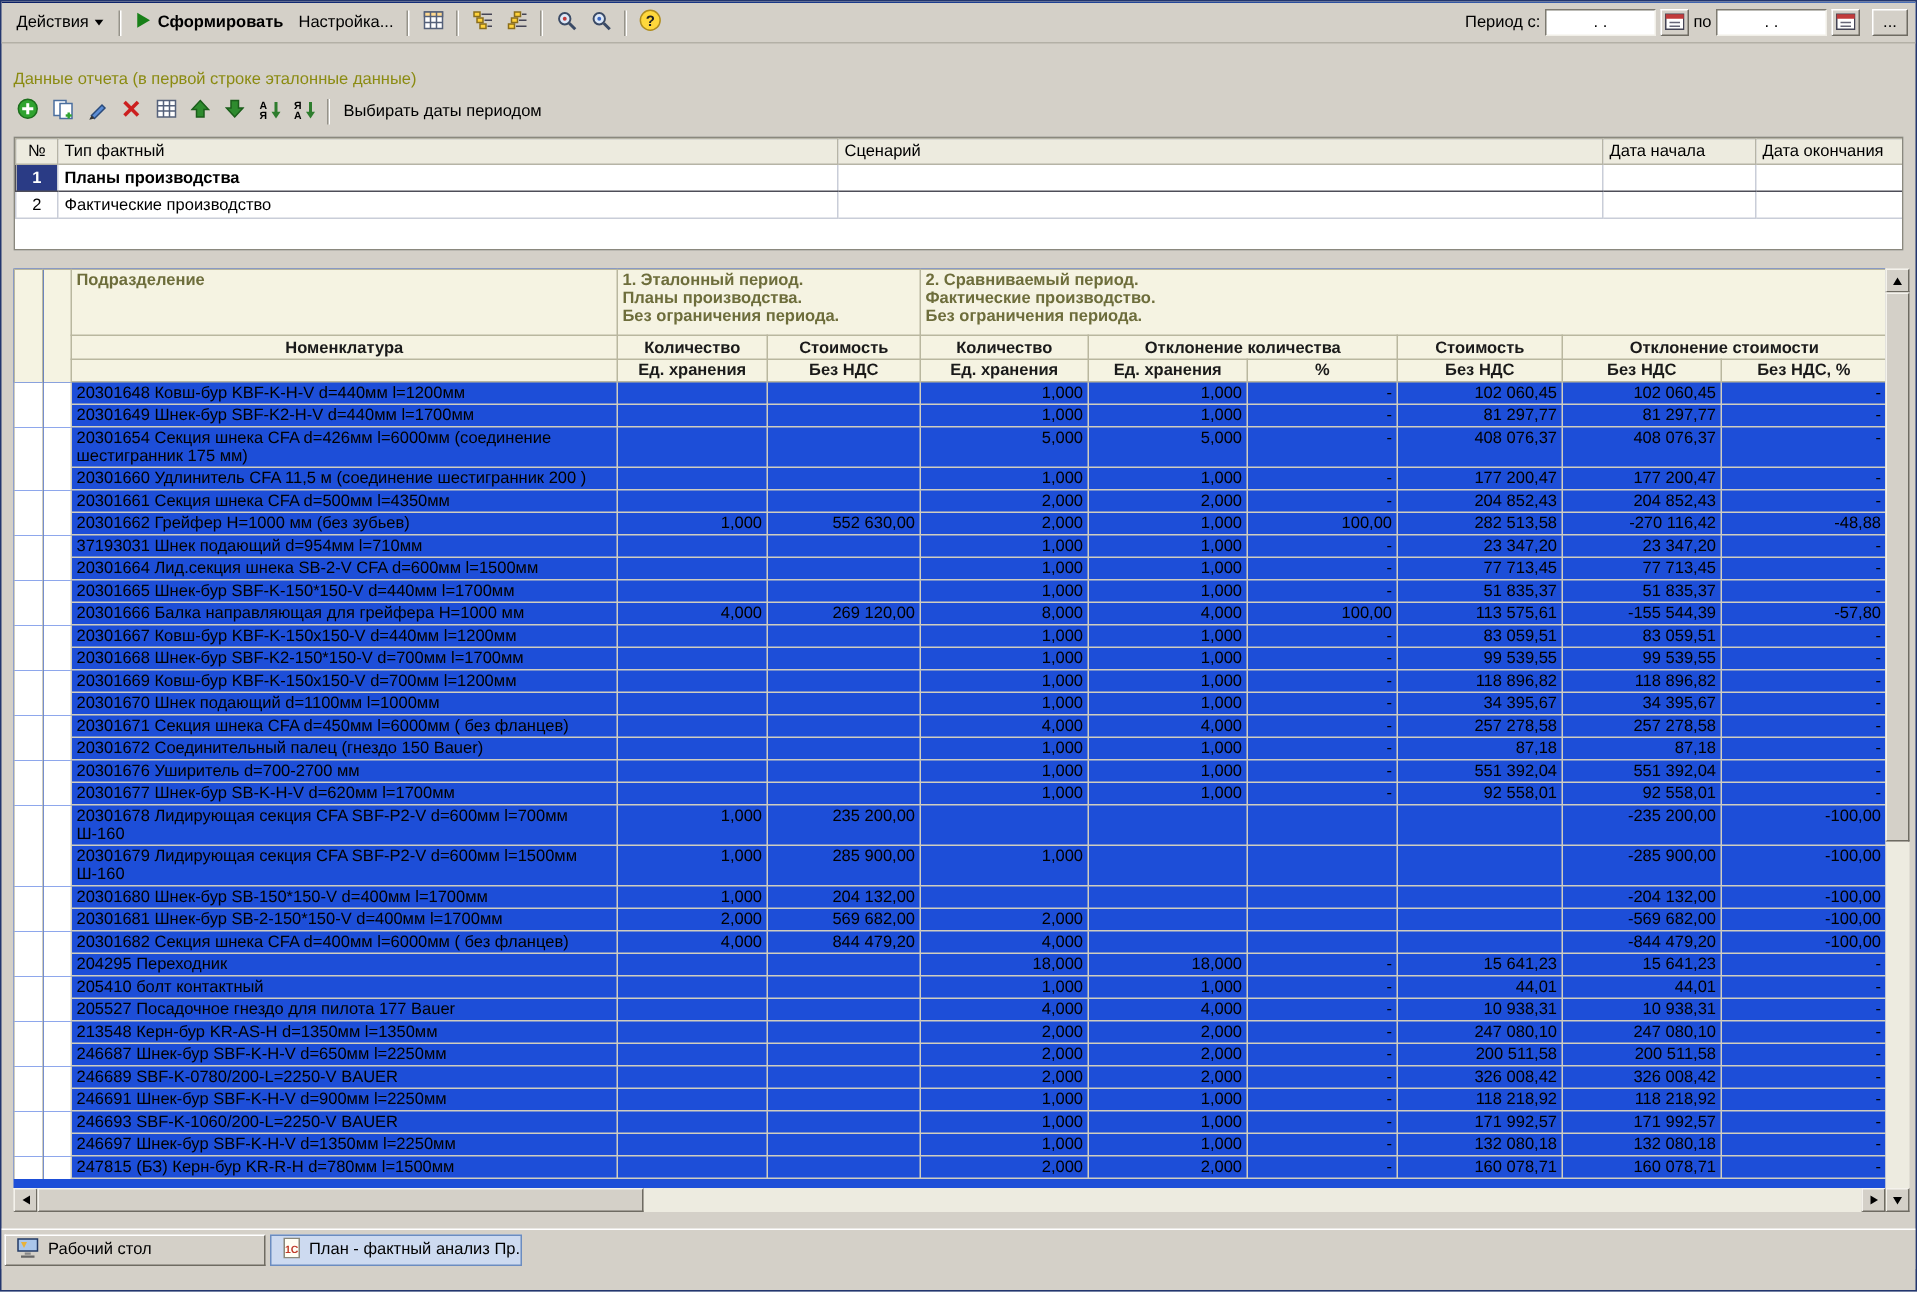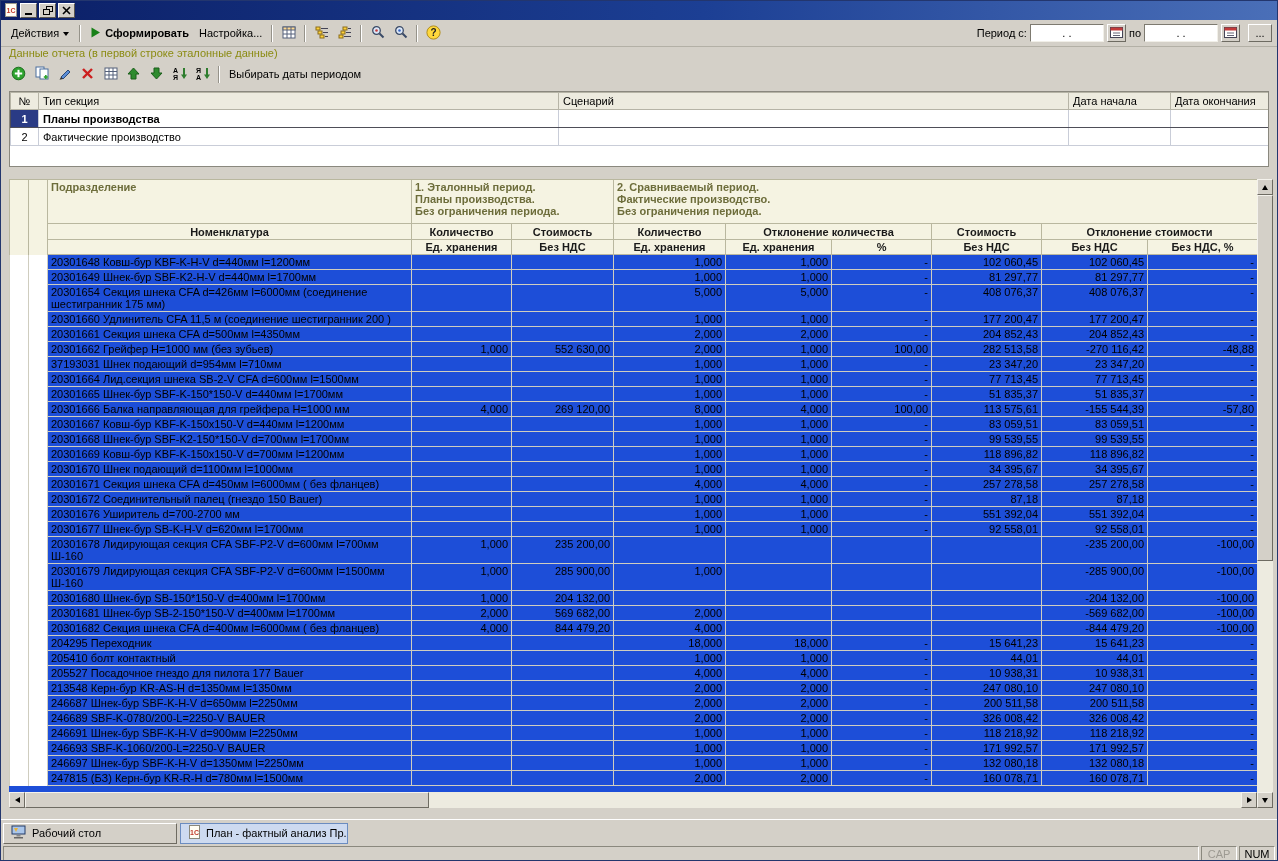--- a/index.html
+++ b/index.html
@@ -11,21 +11,21 @@
   
   .titlebar{position:absolute;left:0;top:0;right:0;height:19px;
     background:linear-gradient(90deg,#0b1f66 0%,#1c3f94 55%,#4a6fb8 100%);
     display:flex;align-items:center;padding:0 3px;color:#fff;}
   .titlebar .title{font-weight:bold;margin-left:5px;flex:1;white-space:nowrap;overflow:hidden;}
   .tbtn{width:17px;height:15px;background:#d4d0c8;border:1px solid;
     border-color:#fff #5a5650 #5a5650 #fff;margin-left:2px;display:flex;
     align-items:center;justify-content:center;flex:none;}
 
   
-  .toolbar{position:absolute;left:0;top:19px;right:0;height:27px;display:flex;
+  .toolbar{position:absolute;left:0;top:1px;right:0;height:27px;display:flex;
     align-items:center;padding:0 5px;border-bottom:1px solid #b3b0a6;background:#d4d0c8;}
   .tbitem{display:flex;align-items:center;gap:4px;padding:2px 5px;height:21px;white-space:nowrap;}
   .tsep{width:2px;height:17px;border-left:1px solid #96938a;border-right:1px solid #fff;margin:0 4px;flex:none;}
   .bold{font-weight:bold;}
   .ibtn{width:23px;height:21px;display:flex;align-items:center;justify-content:center;flex:none;}
   .right-group{margin-left:auto;display:flex;align-items:center;gap:3px;}
   .datebox{width:74px;height:18px;background:#fff;border:1px solid;
     border-color:#7d7a70 #f1efe8 #f1efe8 #7d7a70;font-family:"Liberation Sans",sans-serif;
     font-size:11px;text-align:center;padding:0;}
   .sqbtn{height:18px;background:#d4d0c8;border:1px solid;border-color:#fff #6e6b62 #6e6b62 #fff;
@@ -295,21 +295,21 @@
       <colgroup>
           <col style="width:28px">
           <col style="width:520px">
           <col style="width:510px">
           <col style="width:102px">
           <col style="width:98px">
         </colgroup>
       <thead>
         <tr>
           <th class="c">№</th>
-          <th>Тип секция</th>
+          <th>Тип фактный</th>
           <th>Сценарий</th>
           <th>Дата начала</th>
           <th>Дата окончания</th>
         </tr>
       </thead>
       <tbody>
           <tr class="sel">
             <td class="numcell">1</td>
             <td>Планы производства</td>
             <td></td>
@@ -844,19 +844,14 @@
     </span>
     <span class="task-tab active">
       <span><svg width="13" height="14">
             <rect x="1.5" y="0.5" width="10" height="13" fill="#fffef4" stroke="#8a887a"></rect>
             <text x="6.5" y="10" font-size="7" font-weight="bold" text-anchor="middle" fill="#c03a2a">1С</text>
           </svg></span>
       <span>План - фактный анализ Пр...</span>
     </span>
   </div>
 
-  <div class="statusbar">
-    <span class="spanel"></span>
-    <span class="spanel small cap">CAP</span>
-    <span class="spanel small">NUM</span>
-  </div>
 
 </div>
 
 </body></html>

